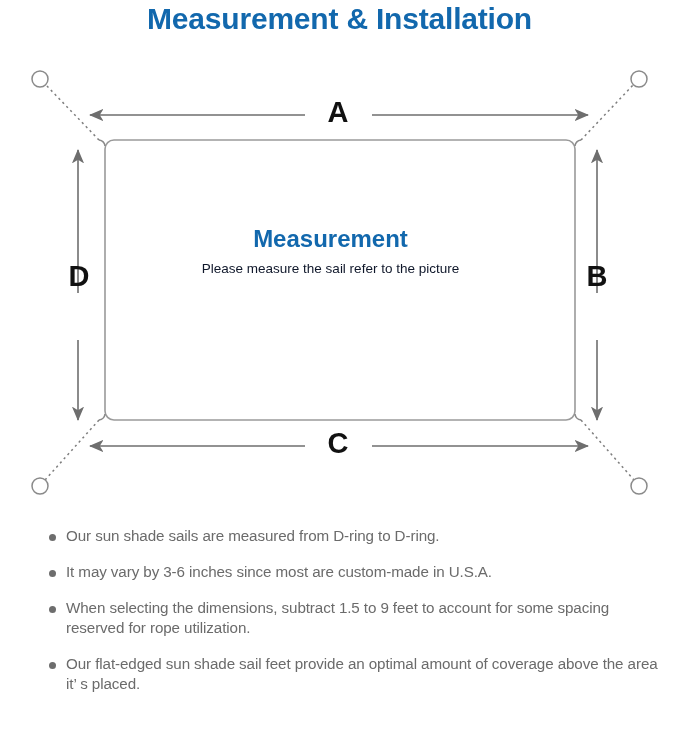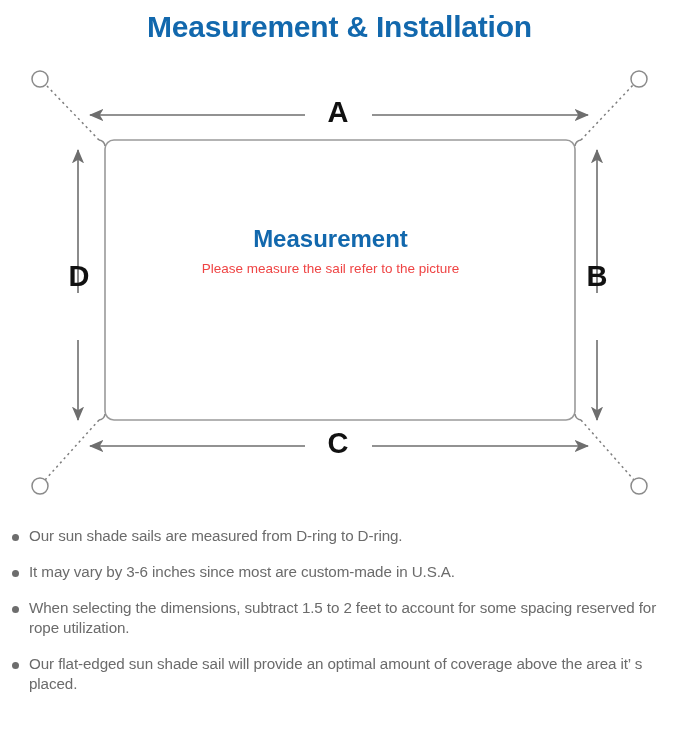--- a/index.html
+++ b/index.html
@@ -19,21 +19,21 @@
     position: relative;
     width: 679px;
     height: 739px;
     background: #ffffff;
   }
 
   
   .title {
     position: absolute;
     left: 0;
-    top: 10px;
+    top: 2px;
     width: 679px;
     text-align: center;
     font-size: 30px;
     font-weight: bold;
     color: #1268ad;
     letter-spacing: -0.2px;
     white-space: nowrap;
   }
 
   
@@ -56,21 +56,21 @@
   }
   .center-title {
     font-size: 24px;
     font-weight: bold;
     color: #1268ad;
     line-height: 30px;
   }
   .center-sub {
     font-size: 13.5px;
     font-weight: normal;
-    color: #ef4444;
+    color: #0f172a;
     line-height: 22px;
     margin-top: 4px;
   }
 
   
   .dim-letter {
     position: absolute;
     font-size: 29px;
     font-weight: bold;
     color: #111111;
@@ -87,20 +87,21 @@
     position: absolute;
     left: 0;
     top: 526px;
     width: 679px;
   }
   .bullet-row {
     display: flex;
     align-items: flex-start;
     padding: 0 14px 0 12px;
     margin-bottom: 16px;
+    margin-left: 37px;
   }
   .bullet-dot {
     flex: 0 0 auto;
     width: 7px;
     height: 7px;
     border-radius: 50%;
     background: #6d6d6d;
     margin-top: 8px;
     margin-right: 10px;
   }
@@ -185,21 +186,21 @@
     <div class="bullet-row">
       <span class="bullet-dot"></span>
       <span class="bullet-text">Our sun shade sails are measured from D-ring to D-ring.</span>
     </div>
     <div class="bullet-row">
       <span class="bullet-dot"></span>
       <span class="bullet-text">It may vary by 3-6 inches since most are custom-made in U.S.A.</span>
     </div>
     <div class="bullet-row">
       <span class="bullet-dot"></span>
-      <span class="bullet-text">When selecting the dimensions, subtract 1.5 to 2 feet to account for some spacing reserved for rope utilization.</span>
-    </div>
-    <div class="bullet-row">
-      <span class="bullet-dot"></span>
-      <span class="bullet-text">Our flat-edged sun shade sail will provide an optimal amount of coverage above the area it’ s placed.</span>
+      <span class="bullet-text">When selecting the dimensions, subtract 1.5 to 9 feet to account for some spacing reserved for rope utilization.</span>
+    </div>
+    <div class="bullet-row">
+      <span class="bullet-dot"></span>
+      <span class="bullet-text">Our flat-edged sun shade sail feet provide an optimal amount of coverage above the area it’ s placed.</span>
     </div>
   </div>
 
 </div>
 
 </body></html>

